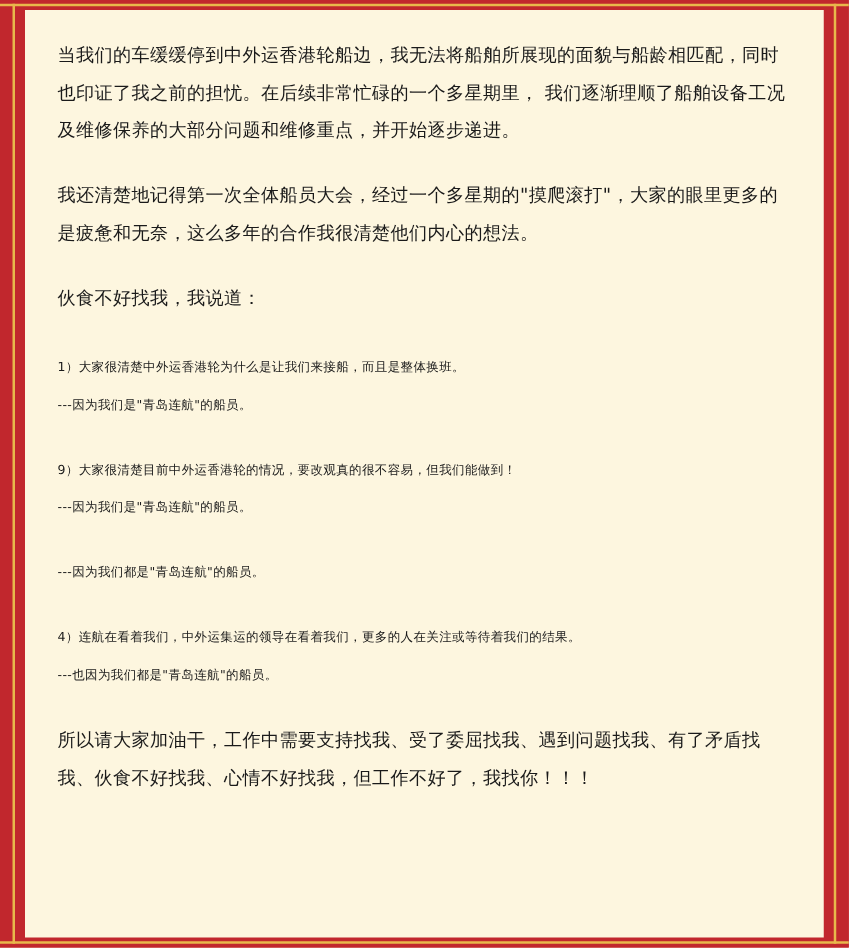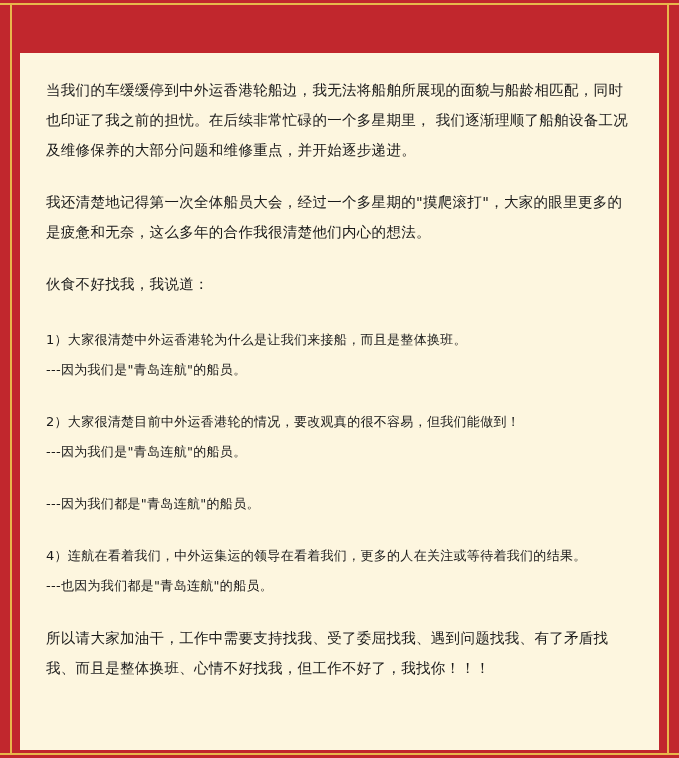--- a/index.html
+++ b/index.html
@@ -49,37 +49,36 @@
   .content-panel {
     position: absolute;
     left: 20px;
     right: 20px;
     top: 8px;
     bottom: 8px;
     background: #fdf6df;
     box-sizing: border-box;
     padding: 22px 30px 10px 26px;
     overflow: hidden;
-    margin-top: 45px;
   }
   .para {
     color: #1a1a1a;
     font-size: 14.5px;
     line-height: 30px;
     letter-spacing: 0.3px;
     margin: 0 0 22px 0;
     text-align: left;
   }
   .qa-block {
     margin-bottom: 22px;
   }
   .qa-block .q,
   .qa-block .a {
     color: #1a1a1a;
-    font-size: 13px;
+    font-size: 10px;
     line-height: 30px;
     letter-spacing: 0.3px;
     margin: 0;
   }
   .lead {
     margin-bottom: 26px;
   }
 </style>
 </head>
 <body>
@@ -97,29 +96,29 @@
     <p class="para">我还清楚地记得第一次全体船员大会，经过一个多星期的"摸爬滚打"，大家的眼里更多的是疲惫和无奈，这么多年的合作我很清楚他们内心的想法。</p>
 
     <p class="para lead">伙食不好找我，我说道：</p>
 
     <div class="qa-block">
       <p class="q">1）大家很清楚中外运香港轮为什么是让我们来接船，而且是整体换班。</p>
       <p class="a">---因为我们是"青岛连航"的船员。</p>
     </div>
 
     <div class="qa-block">
-      <p class="q">2）大家很清楚目前中外运香港轮的情况，要改观真的很不容易，但我们能做到！</p>
+      <p class="q">9）大家很清楚目前中外运香港轮的情况，要改观真的很不容易，但我们能做到！</p>
       <p class="a">---因为我们是"青岛连航"的船员。</p>
     </div>
 
     <div class="qa-block">
       <p class="a">---因为我们都是"青岛连航"的船员。</p>
     </div>
 
     <div class="qa-block">
       <p class="q">4）连航在看着我们，中外运集运的领导在看着我们，更多的人在关注或等待着我们的结果。</p>
       <p class="a">---也因为我们都是"青岛连航"的船员。</p>
     </div>
 
-    <p class="para">所以请大家加油干，工作中需要支持找我、受了委屈找我、遇到问题找我、有了矛盾找我、而且是整体换班、心情不好找我，但工作不好了，我找你！！！</p>
+    <p class="para">所以请大家加油干，工作中需要支持找我、受了委屈找我、遇到问题找我、有了矛盾找我、伙食不好找我、心情不好找我，但工作不好了，我找你！！！</p>
 
   </div>
 </div>
 
 </body></html>

